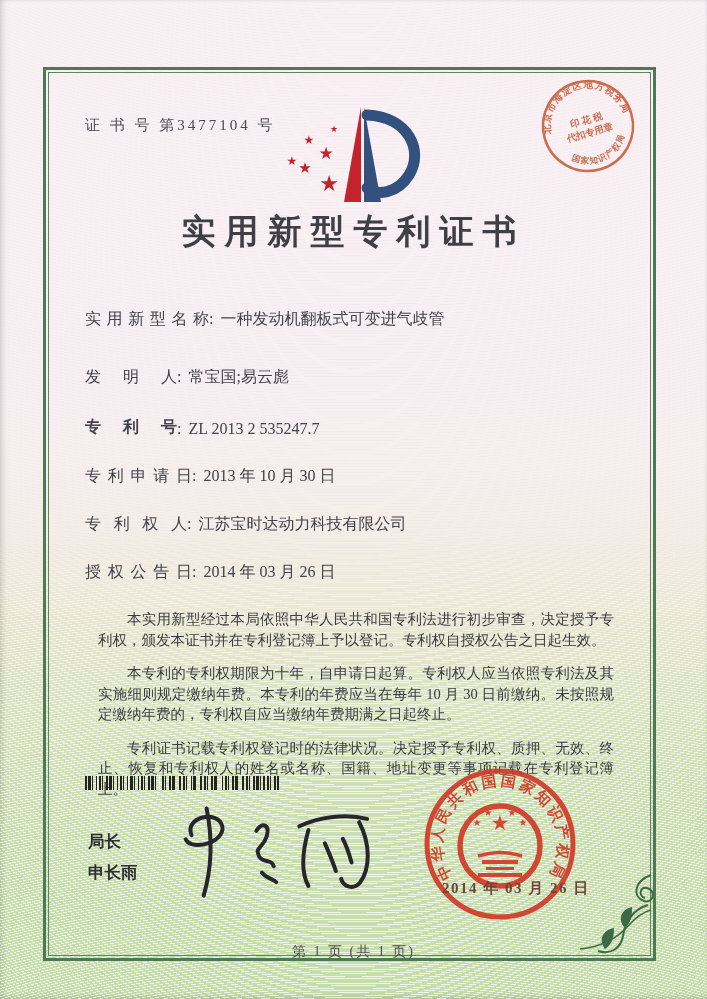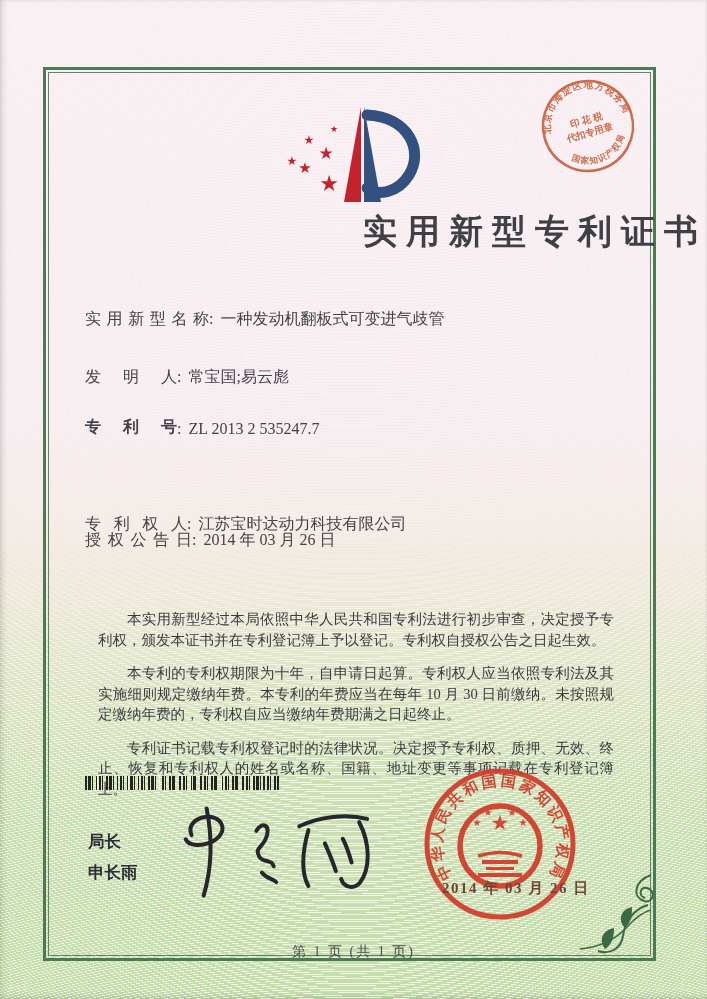--- a/index.html
+++ b/index.html
@@ -13,27 +13,27 @@
   .wave-top{top:0;height:560px;opacity:.45;
     background:repeating-radial-gradient(160% 130% at 50% -60%,rgba(240,220,230,.55) 0 1.2px,rgba(255,255,255,0) 1.2px 4.5px);}
   .wave-bot{top:520px;bottom:0;
     background:repeating-radial-gradient(150% 125% at 50% 175%,rgba(255,255,255,.6) 0 1.2px,rgba(140,180,110,.22) 1.2px 4.2px);
     -webkit-mask-image:linear-gradient(180deg,transparent 0,rgba(0,0,0,.6) 30%,#000 55%);
             mask-image:linear-gradient(180deg,transparent 0,rgba(0,0,0,.6) 30%,#000 55%);}
   .frame{position:absolute;left:43px;top:67px;width:607px;height:888px;border:3px solid #4d7a55;}
   .frame::before{content:"";position:absolute;inset:2px;border:1px solid #5d8563;}
   .layer{position:absolute;inset:0;z-index:2;}
   .cert-no{position:absolute;left:85px;top:116px;font-size:15px;letter-spacing:3px;color:#4b4b52;}
-  .title{position:absolute;left:0;right:0;top:209px;text-align:right;font-size:34px;font-weight:600;letter-spacing:9px;color:#3f3f46;}
+  .title{position:absolute;left:0;right:0;top:209px;text-align:center;font-size:34px;font-weight:600;letter-spacing:9px;color:#3f3f46;}
   .field{position:absolute;left:85px;font-size:16px;color:#42424a;white-space:nowrap;}
   .flabel{display:inline-block;text-align:justify;text-align-last:justify;vertical-align:bottom;}
   .f0 .flabel{width:124px;} .f1 .flabel{width:92px;} .f2 .flabel{width:92px;font-weight:bold;}
   .f3 .flabel{width:107px;} .f4 .flabel{width:102px;} .f5 .flabel{width:107px;}
   .fcolon{margin-right:7px;}
-  .f0{top:309px;} .f1{top:367px;} .f2{top:417px;} .f3{top:466px;} .f4{top:514px;} .f5{top:530px;}
+  .f0{top:309px;} .f1{top:367px;} .f2{top:417px;} .f3{top:466px;} .f4{top:514px;} .f5{top:562px;}
   .body-text{position:absolute;left:85px;top:596px;width:542px;font-size:14.5px;line-height:20.5px;text-align:justify;color:#3b3b41;}
   .body-text p{margin:13px;text-indent:2em;}
   .barcode{position:absolute;left:85px;top:776px;width:194px;height:14px;
     background:
       repeating-linear-gradient(90deg,transparent 0 12px,#f6efe9 12px 13.5px,transparent 13.5px 31px),
       repeating-linear-gradient(90deg,#23231f 0 1.5px,transparent 1.5px 3px,#23231f 3px 5.5px,transparent 5.5px 6.5px,#23231f 6.5px 7.5px,transparent 7.5px 10.5px);}
   .director{position:absolute;left:88px;top:826px;font-family:"Liberation Sans","DejaVu Sans",sans-serif;font-weight:bold;font-size:16.5px;line-height:31px;color:#2d2d33;}
   .signature{position:absolute;left:162px;top:796px;transform:rotate(-2deg);}
   .seal{position:absolute;left:420px;top:764px;opacity:.93;}
   .seal-date{position:absolute;left:442px;top:879px;font-size:15px;font-weight:bold;letter-spacing:1.5px;color:#6f4436;}
@@ -44,20 +44,21 @@
 </style>
 </head>
 <body>
 
 <div class="paper">
   <div class="wave-top"></div>
   <div class="wave-bot"></div>
   <div class="frame"></div>
 
   <div class="layer">
+    <div class="cert-no">证 书 号 第3477104 号</div>
 
     <svg class="logo" width="150" height="112" viewBox="0 0 150 112">
       <polygon points="80,8 63,103 80,103" fill="#c4232e"></polygon>
       <polygon points="83,8 83,103 100,103" fill="#33517e"></polygon>
       <path d="M86,16 C128,18 143,52 128,76 C116,95 96,97 86,89" stroke="#33517e" stroke-width="11" fill="none" stroke-linecap="round"></path>
       <g fill="#c4232e" text-anchor="middle" font-family="'DejaVu Sans',sans-serif">
         <text x="48" y="92" font-size="22">★</text>
         <text x="24" y="74" font-size="15">★</text>
         <text x="45" y="60" font-size="17">★</text>
         <text x="11" y="66" font-size="12">★</text>
@@ -85,20 +86,23 @@
     <div class="title">实用新型专利证书</div>
 
     <div class="field f0">
       <span class="flabel">实用新型名称</span><span class="fcolon">:</span><span>一种发动机翻板式可变进气歧管</span>
     </div>
     <div class="field f1">
       <span class="flabel">发明人</span><span class="fcolon">:</span><span>常宝国;易云彪</span>
     </div>
     <div class="field f2">
       <span class="flabel">专利号</span><span class="fcolon">:</span><span>ZL 2013 2 535247.7</span>
+    </div>
+    <div class="field f3">
+      <span class="flabel">专利申请日</span><span class="fcolon">:</span><span>2013 年 10 月 30 日</span>
     </div>
     <div class="field f4">
       <span class="flabel">专利权人</span><span class="fcolon">:</span><span>江苏宝时达动力科技有限公司</span>
     </div>
     <div class="field f5">
       <span class="flabel">授权公告日</span><span class="fcolon">:</span><span>2014 年 03 月 26 日</span>
     </div>
 
     <div class="body-text">
       <p>本实用新型经过本局依照中华人民共和国专利法进行初步审查，决定授予专利权，颁发本证书并在专利登记簿上予以登记。专利权自授权公告之日起生效。</p>

